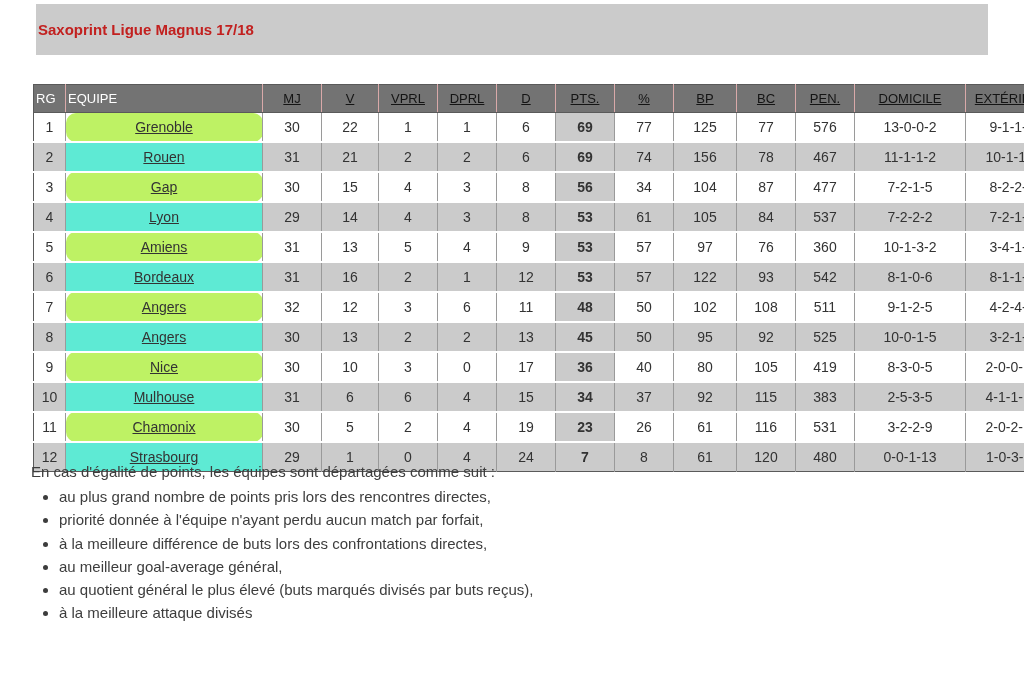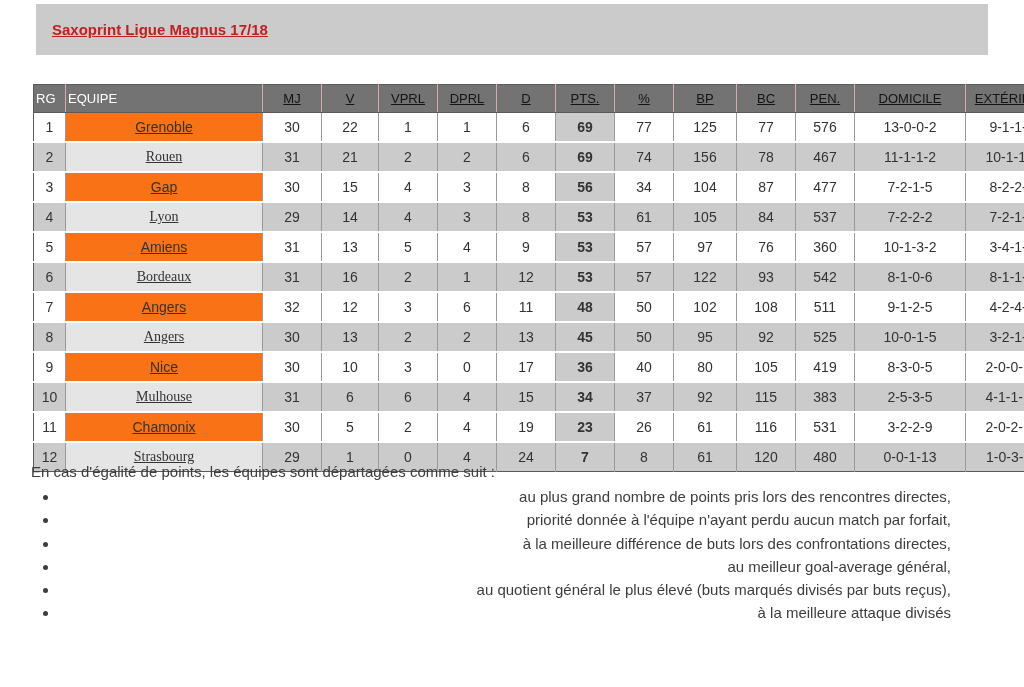--- a/index.html
+++ b/index.html
@@ -2,58 +2,58 @@
 <html><head>
 <meta charset="utf-8">
 <style>
   html,body { margin:0; padding:0; background:#fff; color:#333;
               font-family:"Liberation Sans", sans-serif; }
   .page { width:1024px; height:687px; position:relative; overflow:hidden; background:#fff; }
 
   
   .topbar { position:absolute; left:36px; top:4px; width:952px; height:51px;
             background:#cbcbcb; display:flex; align-items:center; }
-  .topbar .title { color:#c2201f; font-weight:bold; font-size:15px; padding-left:16px;text-decoration:underline; }
+  .topbar .title { color:#c2201f; font-weight:bold; font-size:15px; padding-left:2px; }
 
   
   .tablewrap { position:absolute; left:33px; top:84px; }
   table.standings { border-collapse:collapse; table-layout:fixed; width:955px;
                     font-size:14px; border:1px solid #5a5a5a; }
   table.standings th { background:#737373; height:27px; font-size:13px; font-weight:normal;
                        color:#fff; text-align:center; padding:0 2px; overflow:hidden;
                        border-right:1px solid #d9a9a9; border-bottom:1px solid #5a5a5a; }
   table.standings th:last-child { border-right:none; }
   table.standings th .sortlink { color:#141414; text-decoration:underline; cursor:pointer; }
   table.standings th.col-rank, table.standings th.col-team { text-align:left; }
   table.standings td { height:28px; text-align:center; padding:0 2px;
                        border-right:1px solid #9a9a9a; border-bottom:2px solid #fff;
                        overflow:hidden; white-space:nowrap; }
   table.standings td:last-child { border-right:none; }
   table.standings tr:last-child td { border-bottom:none; }
   td.col-rank { text-align:right; padding-right:7px; }
   td.col-team { text-align:left; padding-left:5px; }
   td.col-pts  { font-weight:bold; }
   tr.odd  td { background:#ffffff; }
-  tr.odd  td.col-team { background:#f97316; }
+  tr.odd  td.col-team { background:#bef264;border-radius:10px; }
   tr.odd  td.col-pts  { background:#cbcbcb; }
   tr.even td { background:#cbcbcb; }
-  tr.even td.col-team { background:#e5e5e5;font-family:Liberation Serif, serif; }
+  tr.even td.col-team { background:#5eead4; }
   tr.even td.col-pts  { background:#cbcbcb; }
   .teamlink { color:#333; text-decoration:underline; cursor:pointer; }
 
   
   .col-rank{width:27px}.col-team{width:192px}.col-mj{width:54px}.col-v{width:52px}
   .col-vprl{width:54px}.col-dprl{width:54px}.col-d{width:54px}.col-pts{width:54px}
   .col-pct{width:54px}.col-bp{width:58px}.col-bc{width:54px}.col-pen{width:54px}
   .col-dom{width:106px}.col-ext{width:88px}
 
   
   .rules { position:absolute; left:31px; top:463px; width:920px; font-size:15px; color:#3d3d3d; }
   .rules p { margin:0 0 8px 0; }
-  .rules ul { margin:0; padding-left:28px;text-align:right; }
+  .rules ul { margin:0; padding-left:28px; }
   .rules li { margin-bottom:6px; line-height:1.15; }
 </style>
 </head>
 <body>
 
 <div class="page">
 
   <div class="topbar">
     <span class="title">Saxoprint Ligue Magnus 17/18</span>
   </div>

